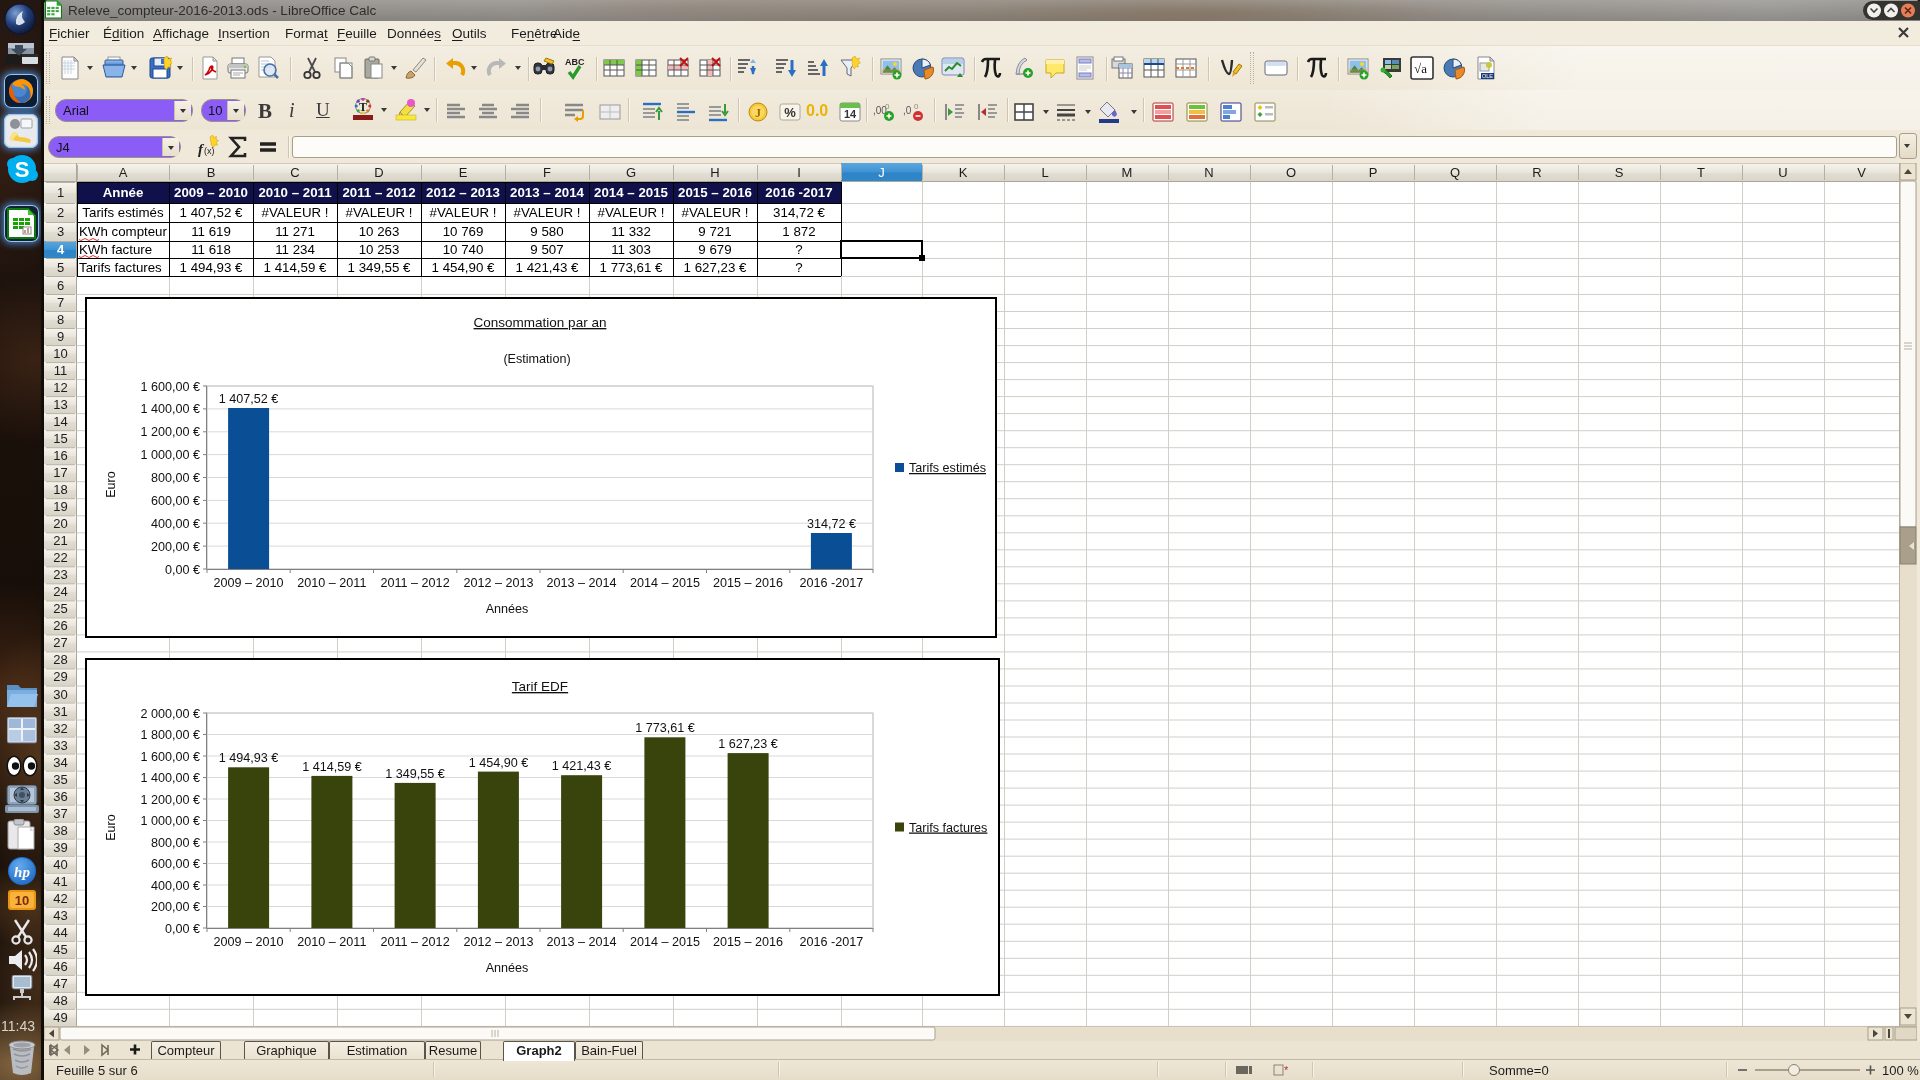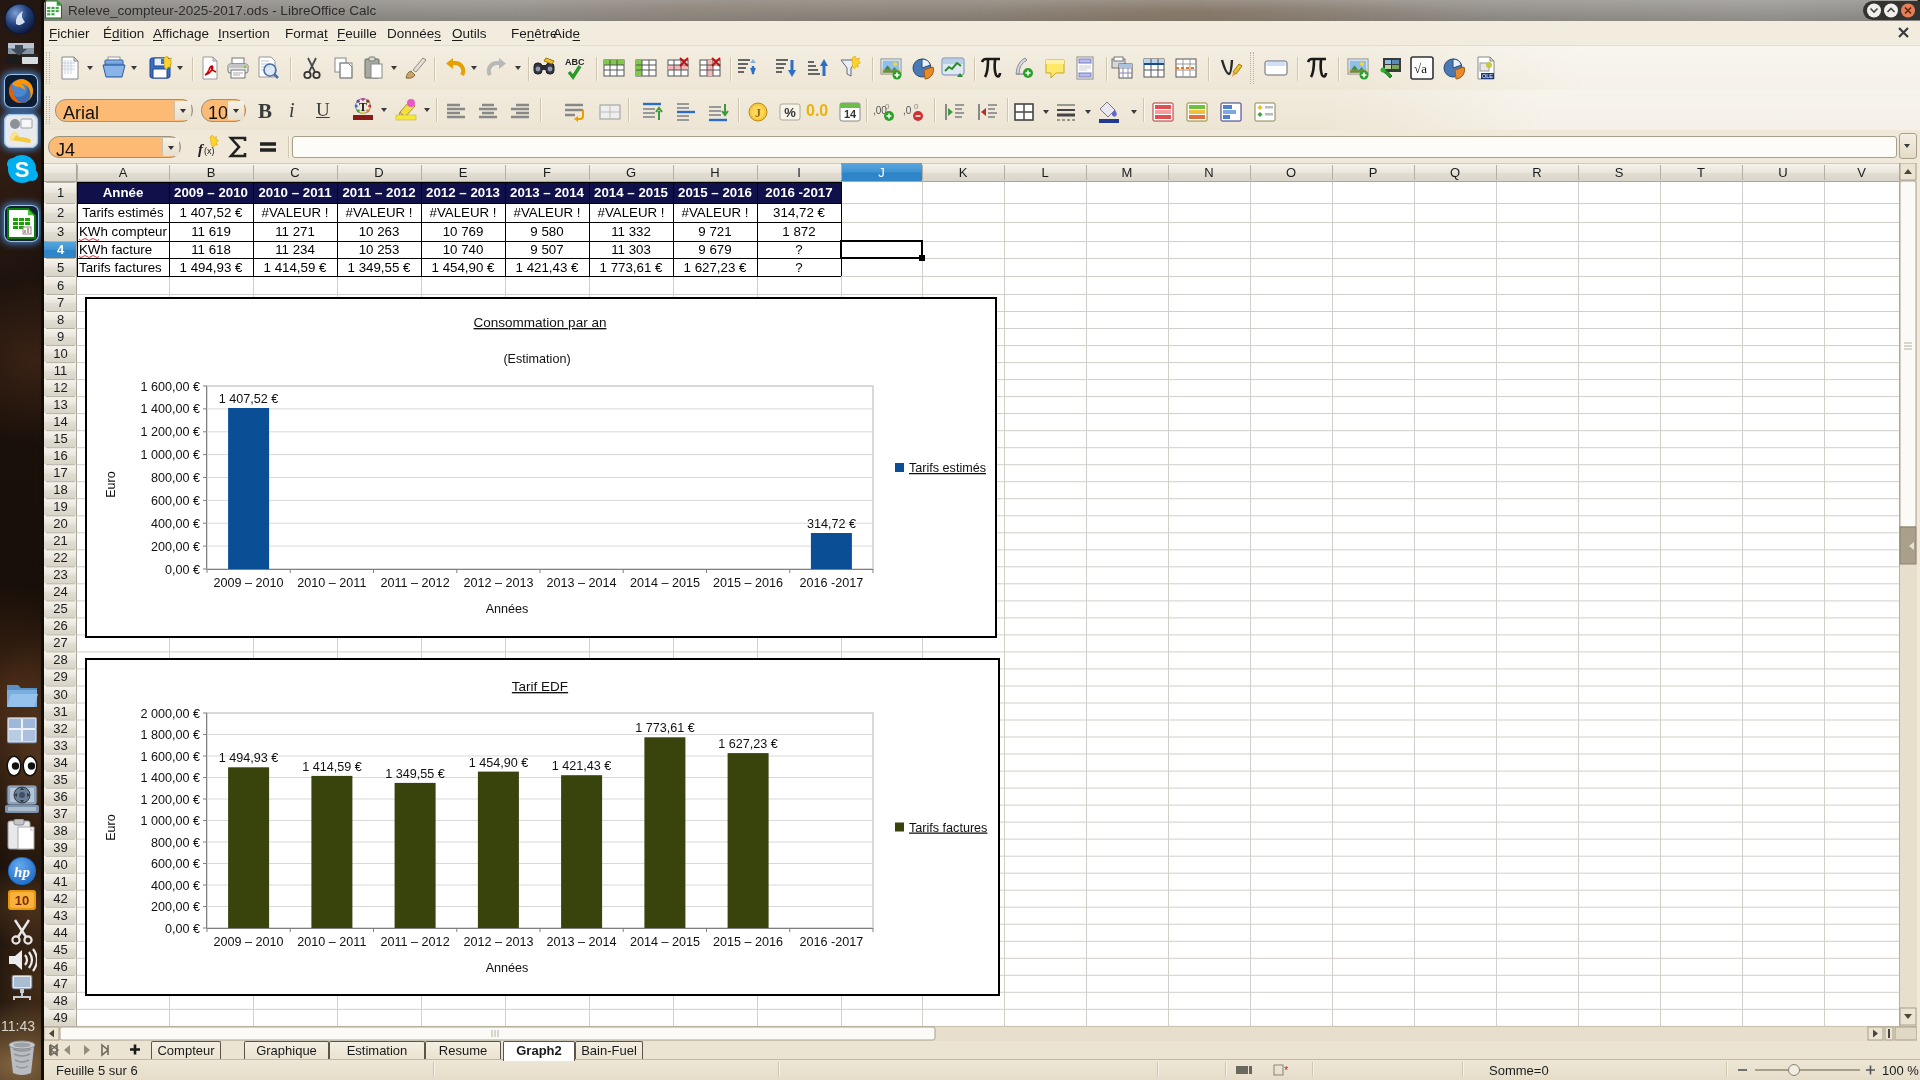--- a/index.html
+++ b/index.html
@@ -24,21 +24,21 @@
 .ttext{left:47px;top:3px;font-size:13.5px;color:#2e2d2b;font-weight:500;z-index:3}
 .menubar{left:0;top:21px;width:1876px;height:25px;background:#f2ecdf;border-bottom:1px solid #e6ddca}
 .menu{position:absolute;top:26px;font-size:13.5px;color:#1b1b1b}
 .tb1{left:0;top:46px;width:1876px;height:44px;background:linear-gradient(90deg,rgba(0,0,0,0) 70%,rgba(255,255,255,.45) 82%),linear-gradient(180deg,#f3eee2,#eee6d5)}
 .tb2{left:0;top:90px;width:1876px;height:40px;background:linear-gradient(90deg,rgba(0,0,0,0) 68%,rgba(255,255,255,.45) 80%),linear-gradient(180deg,#f1ebdd,#ede5d4)}
 .fbar{left:0;top:130px;width:1876px;height:33px;background:#f0e9da}
 .grip{position:absolute;width:4px;border-left:1px dotted #b8b0a0;border-right:1px dotted #b8b0a0}
 .sep{position:absolute;width:1px;background:#cfc6b2;box-shadow:1px 0 0 #faf6ee}
 .ic{position:absolute;width:24px;height:24px}
 .drop{position:absolute;width:0;height:0;border-left:3.5px solid transparent;border-right:3.5px solid transparent;border-top:4px solid #3a3a3a}
-.combo{position:absolute;background:#fdba74;border:1px solid #9a937f;border-radius:11px;font-size:18px;color:#111}
+.combo{position:absolute;background:#8b5cf6;border:1px solid #9a937f;border-radius:11px;font-size:13px;color:#111}
 .cbtn{position:absolute;right:1px;top:1px;bottom:1px;width:17px;border-left:1px solid #c9c0ab;background:linear-gradient(180deg,#f6f1e6,#e8dfcc);border-radius:0 2px 2px 0}
 .cbtn:after{content:"";position:absolute;left:5px;top:8px;border-left:3.5px solid transparent;border-right:3.5px solid transparent;border-top:4px solid #333}
 u{text-decoration-thickness:1px;text-underline-offset:2px}
 .tab{position:absolute;top:0;height:19px;background:linear-gradient(180deg,#f4efe3,#e9e1cf);border:1px solid #5a5548;border-bottom:none;font-size:13px;color:#1a1a1a;text-align:center;padding-top:1px;border-radius:2px 2px 0 0}
 .statxt{position:absolute;font-size:13px;color:#1c1c1c;top:6px}
 </style></head><body>
 <div id="s">
     <div class="abs wall"></div>
     <svg width="0" height="0" style="position:absolute">
       <defs>
@@ -212,21 +212,21 @@
         <rect x="2" y="6" width="3" height="2"></rect>
         <rect x="6" y="6" width="3" height="2"></rect>
         <rect x="10" y="6" width="3" height="2"></rect>
         <rect x="2" y="9" width="3" height="2"></rect>
         <rect x="6" y="9" width="3" height="2"></rect>
         <rect x="10" y="9" width="3" height="2"></rect>
         <rect x="2" y="12" width="3" height="2"></rect>
         <rect x="6" y="12" width="3" height="2"></rect>
       </g>
     </svg>
-    <div class="abs ttext" style="left:68px">Releve_compteur-2025-2017.ods - LibreOffice Calc</div>
+    <div class="abs ttext" style="left:68px">Releve_compteur-2016-2013.ods - LibreOffice Calc</div>
     <div class="abs" style="left:1863px;top:1px;width:57px;height:19px;background:#35332f;border-radius:10px 0 0 10px;z-index:3"></div>
 <svg class="abs" style="left:1863px;top:1px;z-index:4" width="57" height="19">
 <circle cx="11" cy="9.5" r="7" fill="#f2f0ec"></circle>
       <path d="M7.5 7.5 L11 11 L14.5 7.5" stroke="#444" stroke-width="1.6" fill="none"></path>
 <circle cx="28" cy="9.5" r="7" fill="#f2f0ec"></circle>
       <path d="M24.5 11 L28 7.5 L31.5 11" stroke="#444" stroke-width="1.6" fill="none"></path>
 <circle cx="45" cy="9.5" r="7" fill="#e77e5a"></circle>
       <path d="M42 6.5 L48 12.5 M48 6.5 L42 12.5" stroke="#5a2712" stroke-width="1.6" fill="none"></path>
 </svg>
     <div class="abs menubar" style="left:44px"></div>
@@ -1350,21 +1350,21 @@
       </g>
 <path d="M13 4 l-6 5 6 5z M6 4 v10" stroke="#6e695c" stroke-width="1.6" fill="none"></path>
 <path d="M26 4 l-6 5 6 5z" fill="#938e80"></path>
 <path d="M40 4 l6 5 -6 5z" fill="#938e80"></path>
 <path d="M58 4 l6 5 -6 5z M64 4 v10" stroke="#6e695c" stroke-width="1.6" fill="none"></path>
 <path d="M86 8.5 h10 M91 3.5 v10" stroke="#1a1a1a" stroke-width="2.6"></path>
 </svg>
     <div class="tab" style="left:151px;top:1041px;width:70px">Compteur</div>
     <div class="tab" style="left:244px;top:1041px;width:85px">Graphique</div>
     <div class="tab" style="left:329px;top:1041px;width:96px">Estimation</div>
-    <div class="tab" style="left:425px;top:1041px;width:76px">Resume</div>
+    <div class="tab" style="left:425px;top:1041px;width:56px">Resume</div>
     <div class="tab" style="left:503px;top:1041px;width:72px;background:#fff;font-weight:bold;height:20px;z-index:2">Graph2</div>
     <div class="tab" style="left:575px;top:1041px;width:68px">Bain-Fuel</div>
     <div class="abs" style="left:44px;top:1059px;width:1876px;height:21px;background:linear-gradient(180deg,#eee6d6,#e6ddc9);border-top:1px solid #c2b9a4"></div>
     <div class="statxt" style="left:56px;top:1063px">Feuille 5 sur 6</div>
     <div class="abs" style="left:433px;top:1062px;width:1px;height:15px;background:#cfc6b0;box-shadow:1px 0 0 #f6f2e8"></div>
     <div class="abs" style="left:778px;top:1062px;width:1px;height:15px;background:#cfc6b0;box-shadow:1px 0 0 #f6f2e8"></div>
     <div class="abs" style="left:1157px;top:1062px;width:1px;height:15px;background:#cfc6b0;box-shadow:1px 0 0 #f6f2e8"></div>
     <div class="abs" style="left:1225px;top:1062px;width:1px;height:15px;background:#cfc6b0;box-shadow:1px 0 0 #f6f2e8"></div>
     <div class="abs" style="left:1312px;top:1062px;width:1px;height:15px;background:#cfc6b0;box-shadow:1px 0 0 #f6f2e8"></div>
     <div class="abs" style="left:1462px;top:1062px;width:1px;height:15px;background:#cfc6b0;box-shadow:1px 0 0 #f6f2e8"></div>

